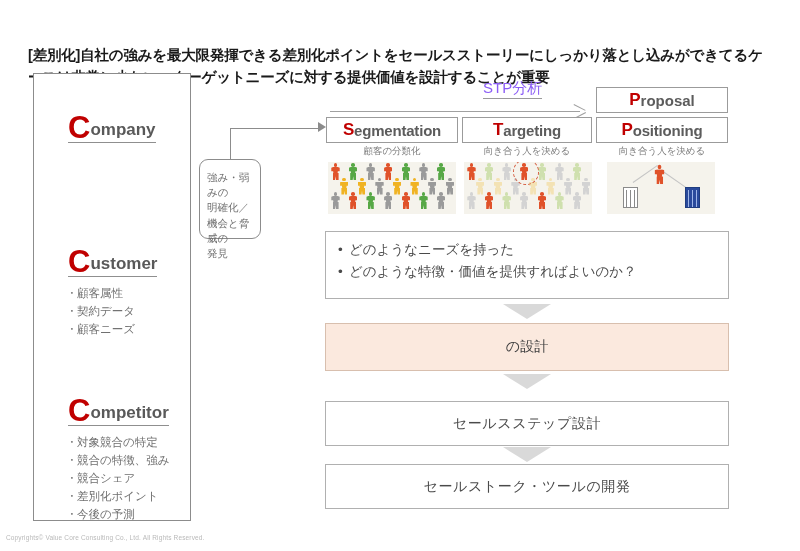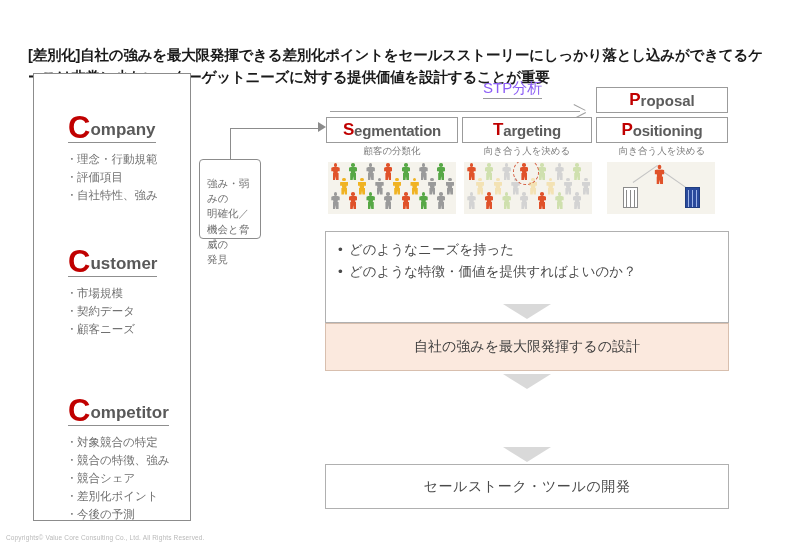--- a/index.html
+++ b/index.html
@@ -105,24 +105,24 @@
   }
 
   
   .callout {
     position: absolute;
     left: 199px;
     top: 159px;
     width: 62px;
     height: 80px;
     border: 1px solid #8c8c8c;
-    border-radius: 4px;
+    border-radius: 9px;
     background: #ffffff;
     box-sizing: border-box;
-    padding: 16px 5px 0 7px;
+    padding: 10px 5px 0 7px;
     font-size: 10.5px;
     color: #6f6f6f;
     line-height: 1.45;
   }
   
   .conn-v {
     position: absolute;
     left: 230px;
     top: 128px;
     width: 1px;
@@ -308,21 +308,21 @@
     height: 1px;
     background: #c4c4c4;
   }
 
   
   .needs-box {
     position: absolute;
     left: 325px;
     top: 231px;
     width: 404px;
-    height: 92px;
+    height: 68px;
     border: 1px solid #b0b0b0;
     background: #ffffff;
     box-sizing: border-box;
     padding: 7px 0 0 12px;
   }
   .needs-box ul {
     margin: 0; padding: 0; list-style: none;
   }
   .needs-box li {
     font-size: 13.5px;
@@ -406,31 +406,26 @@
 <body>
 
 <div id="slide">
 
   <div class="headline">[差別化]自社の強みを最大限発揮できる差別化ポイントをセールスストーリーにしっかり落とし込みができてるケースは非常に少ない。ターゲットニーズに対する提供価値を設計することが重要</div>
 
   <div class="panel-3c">
 
     <div class="c-group g0">
       <div class="c-head"><span class="cap">C</span><span>ompany</span></div>
-      <ul class="c-list">
-        <li>理念・行動規範</li>
-        <li>評価項目</li>
-        <li>自社特性、強み</li>
-      </ul>
     </div>
 
     <div class="c-group g1">
       <div class="c-head"><span class="cap">C</span><span>ustomer</span></div>
       <ul class="c-list">
-        <li>市場規模</li>
+        <li>顧客属性</li>
         <li>契約データ</li>
         <li>顧客ニーズ</li>
       </ul>
     </div>
 
     <div class="c-group g2">
       <div class="c-head"><span class="cap">C</span><span>ompetitor</span></div>
       <ul class="c-list">
         <li>対象競合の特定</li>
         <li>競合の特徴、強み</li>
@@ -714,26 +709,26 @@
   <div class="needs-box">
     <ul>
       <li>どのようなニーズを持った</li>
       <li>どのような特徴・価値を提供すればよいのか？</li>
     </ul>
   </div>
 
   <div class="chev a1"></div>
 
   <div class="diff-box">
-    <span>自社の強みを最大限発揮する</span>
       <span>の設計</span>
   </div>
 
   <div class="chev a2"></div>
 
+  <div class="flow-box f0">セールスステップ設計</div>
 
   <div class="chev a3"></div>
 
   <div class="flow-box f1">セールストーク・ツールの開発</div>
 
   <div class="footer">Copyrights© Value Core Consulting Co., Ltd.  All Rights Reserved.</div>
 
 </div>
 
 </body></html>

